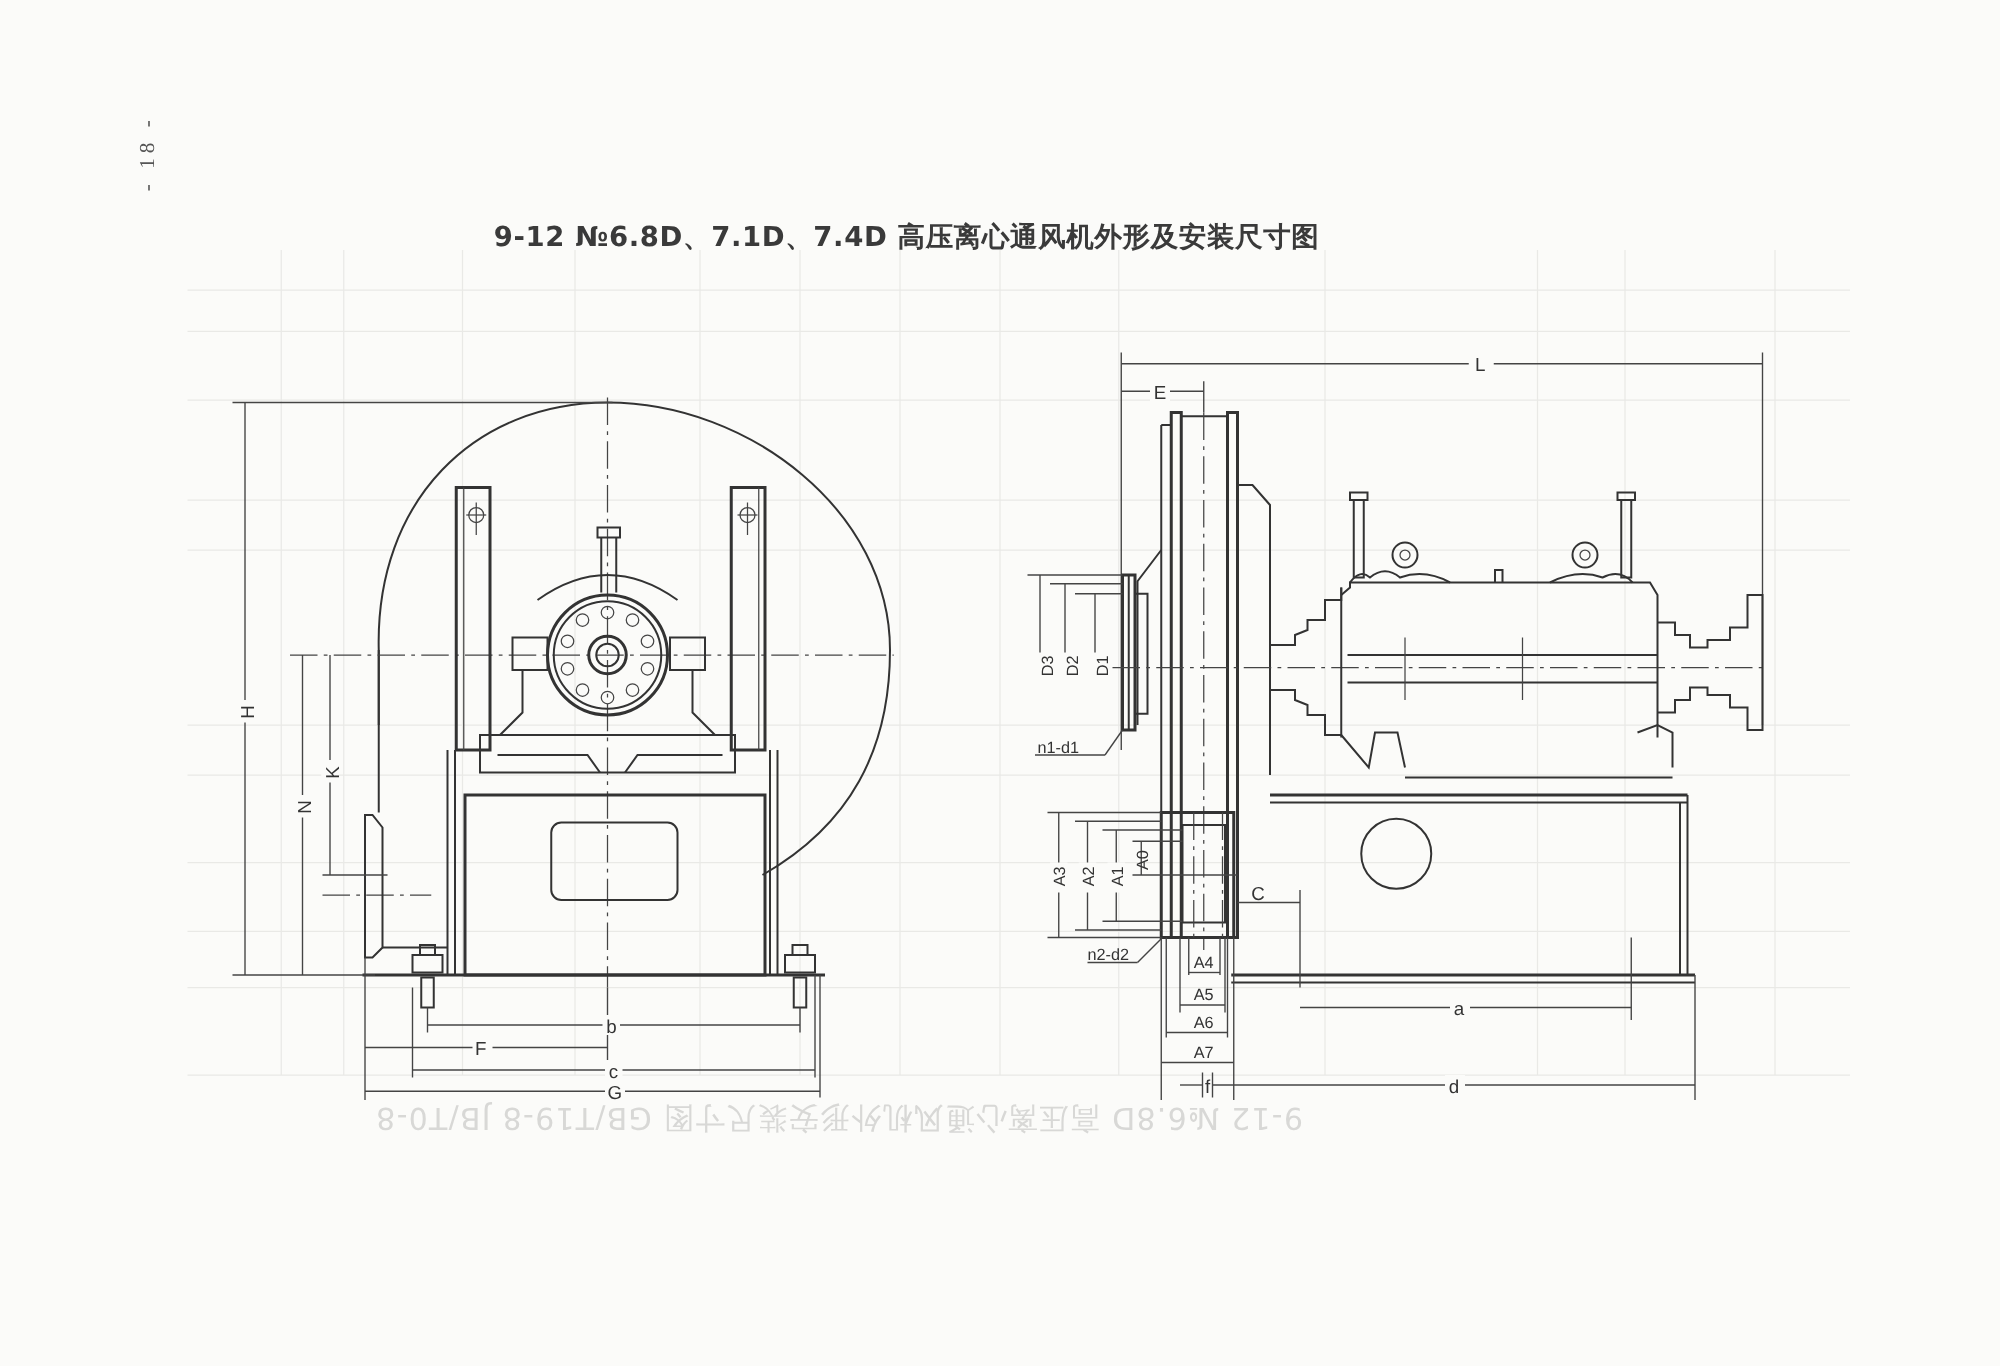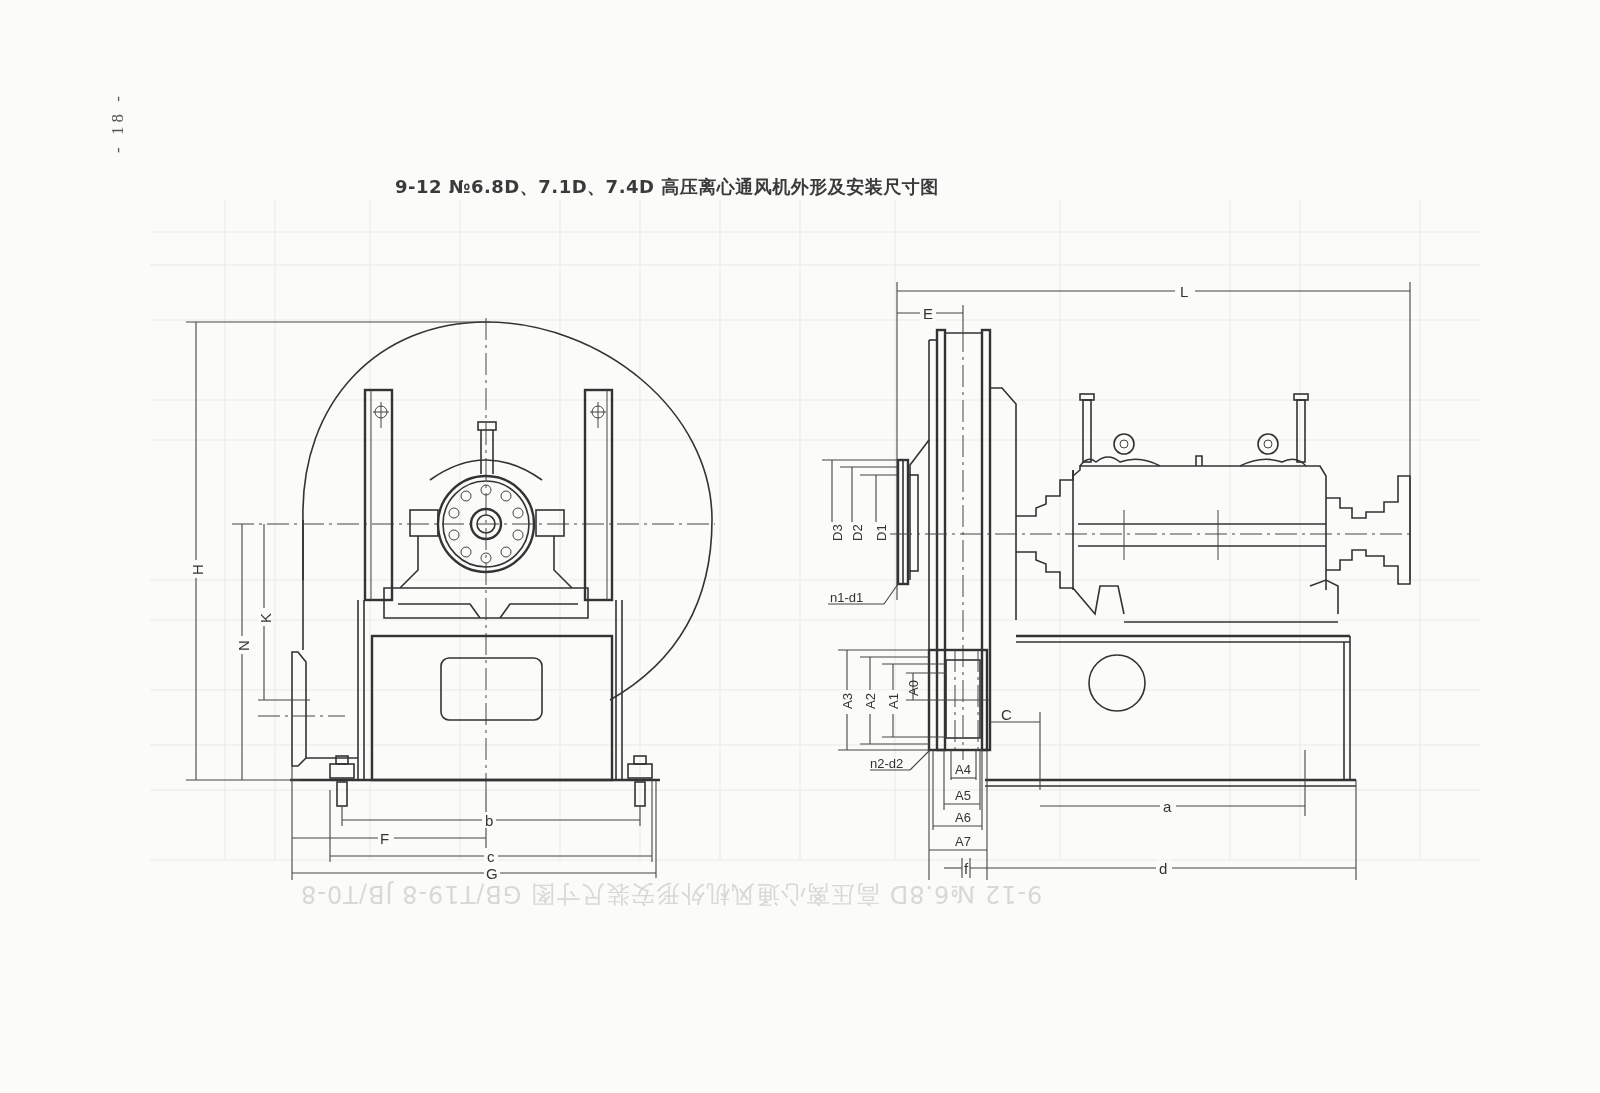--- a/index.html
+++ b/index.html
@@ -1,21 +1,21 @@
 <!DOCTYPE html>
 <html><head>
 <meta charset="utf-8">
 <style>
   html, body { margin:0; padding:0; background:#fbfbf9; }
   body { width:1600px; height:1093px; position:relative; overflow:hidden;
          font-family:"Liberation Sans", "DejaVu Sans", sans-serif; color:#2b2b2b; }
   .page-num { position:absolute; left:108px; top:88px; width:20px; height:70px;
               font-family:"Liberation Serif", serif; font-size:17px; color:#555;
               writing-mode:vertical-rl; transform:rotate(180deg); text-align:center; letter-spacing:4px; }
-  .title { position:absolute; left:395px; top:175px; font-size:18px; font-weight:bold;
+  .title { position:absolute; left:395px; top:175px; font-size:22px; font-weight:bold;
            color:#3a3a3a; letter-spacing:0.5px; font-family:"DejaVu Sans", sans-serif; }
   .ghost { position:absolute; left:300px; top:878px; font-size:24px; color:#d8d8d6;
            transform:scaleY(-1) scaleX(-1); letter-spacing:1px; font-family:"DejaVu Sans", sans-serif; }
   svg { position:absolute; left:0; top:0; }
   .ln { stroke:#333; stroke-width:1.6; fill:none; }
   .th { stroke:#333; stroke-width:2.4; fill:none; }
   .tn { stroke:#444; stroke-width:1; fill:none; }
   .cl { stroke:#444; stroke-width:1; fill:none; stroke-dasharray:22 5 3 5; }
   .dim { stroke:#444; stroke-width:1.1; fill:none; }
   .lbl { font-family:"Liberation Sans", sans-serif; font-size:15px; fill:#333; }

